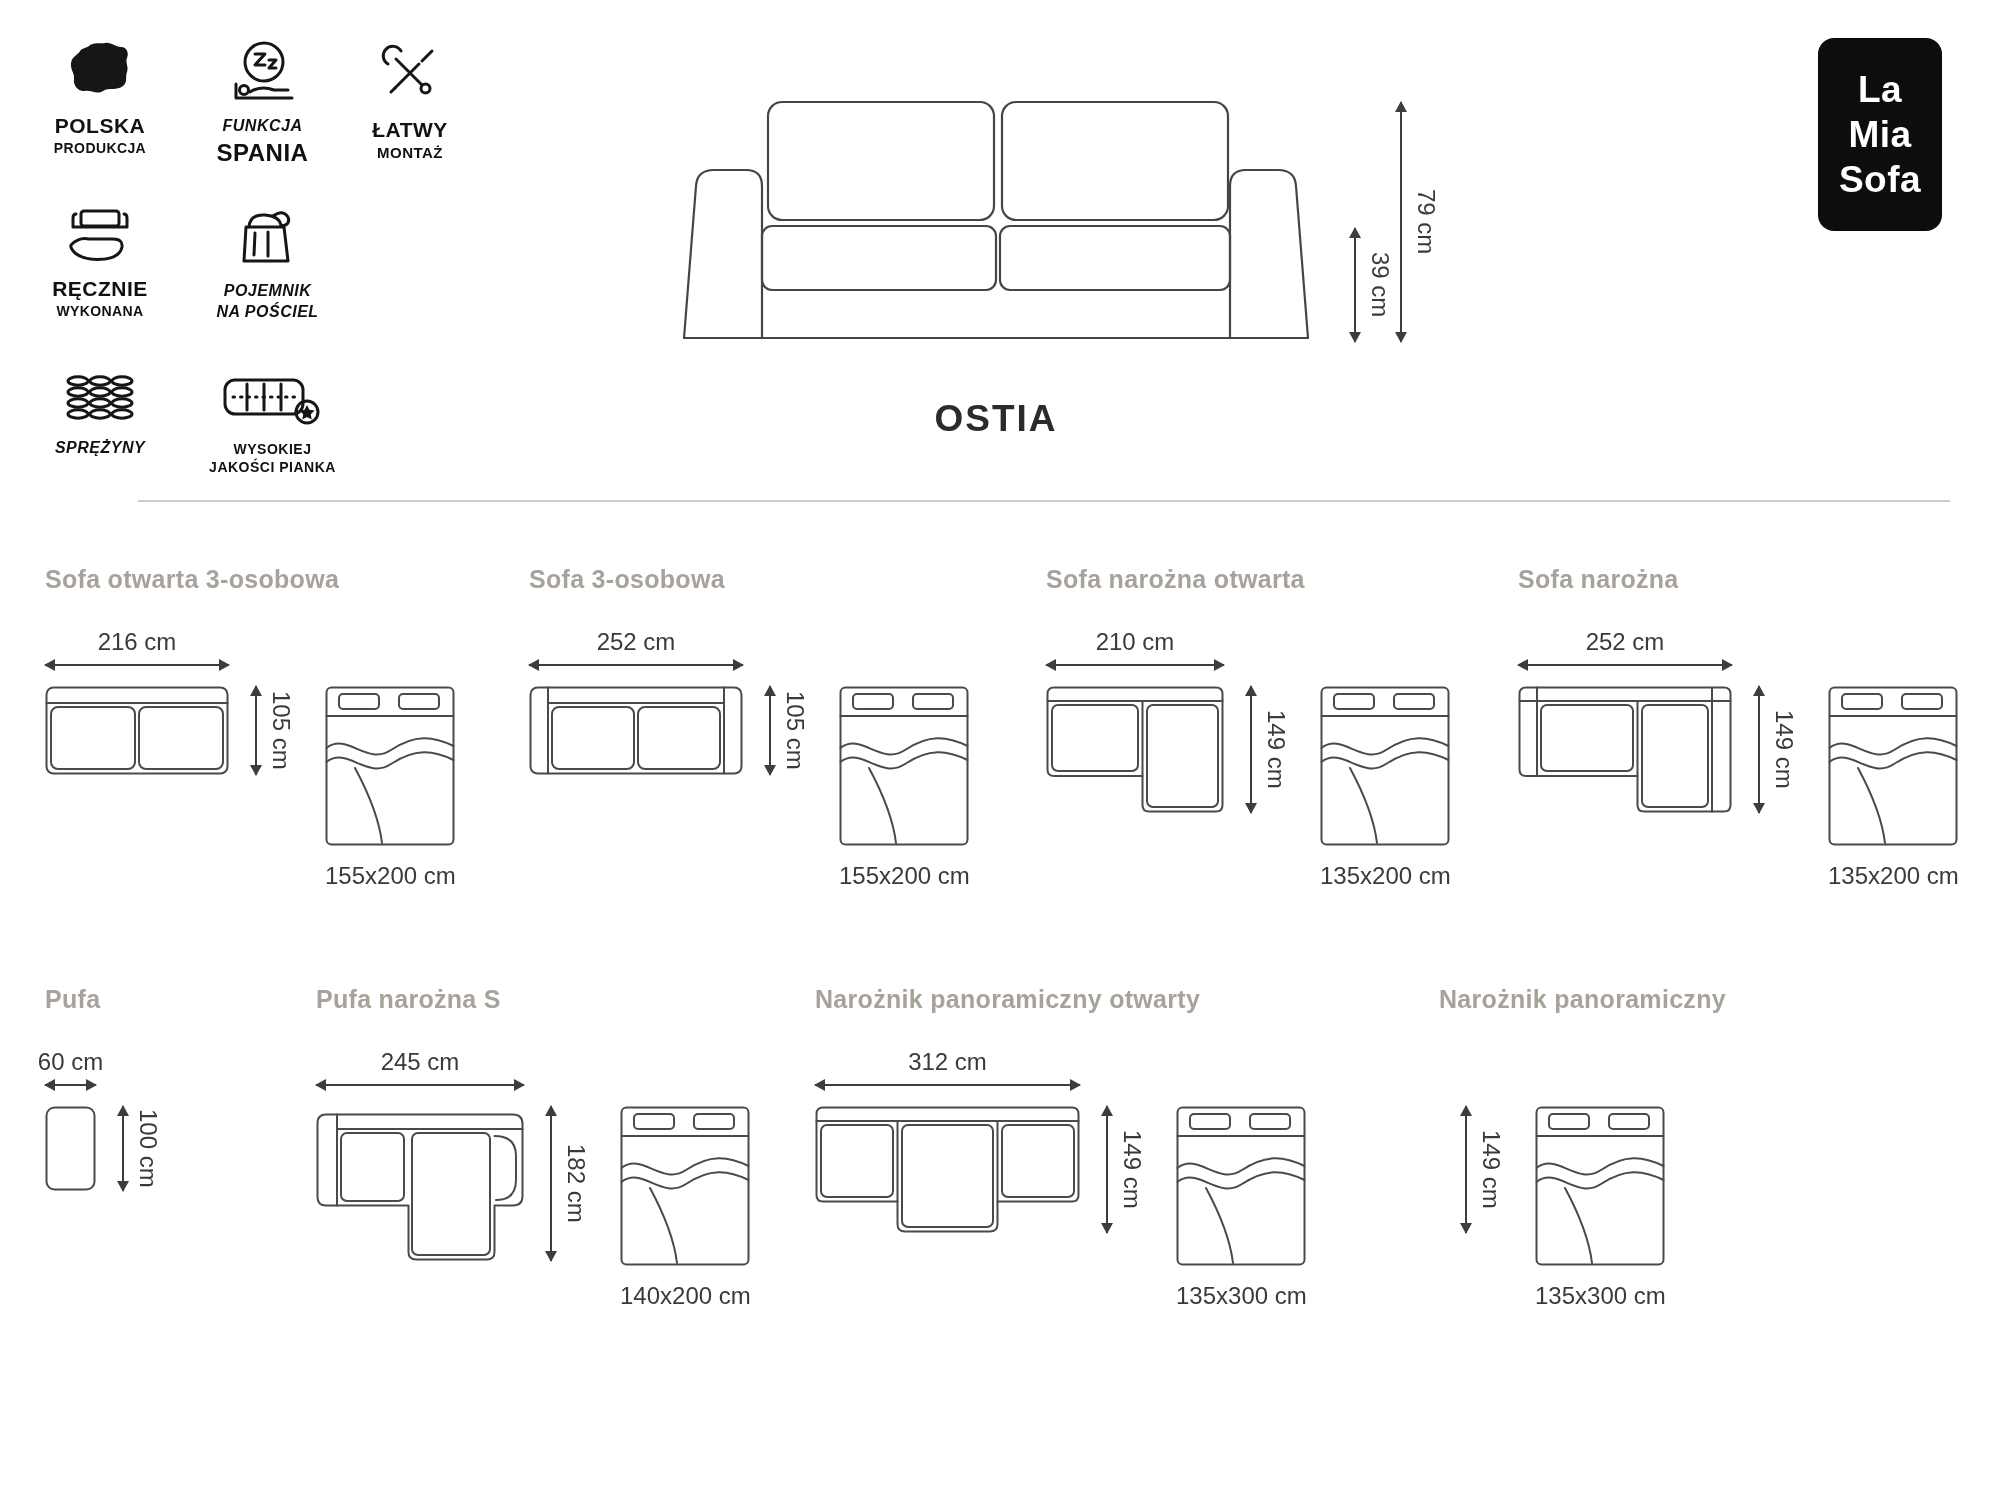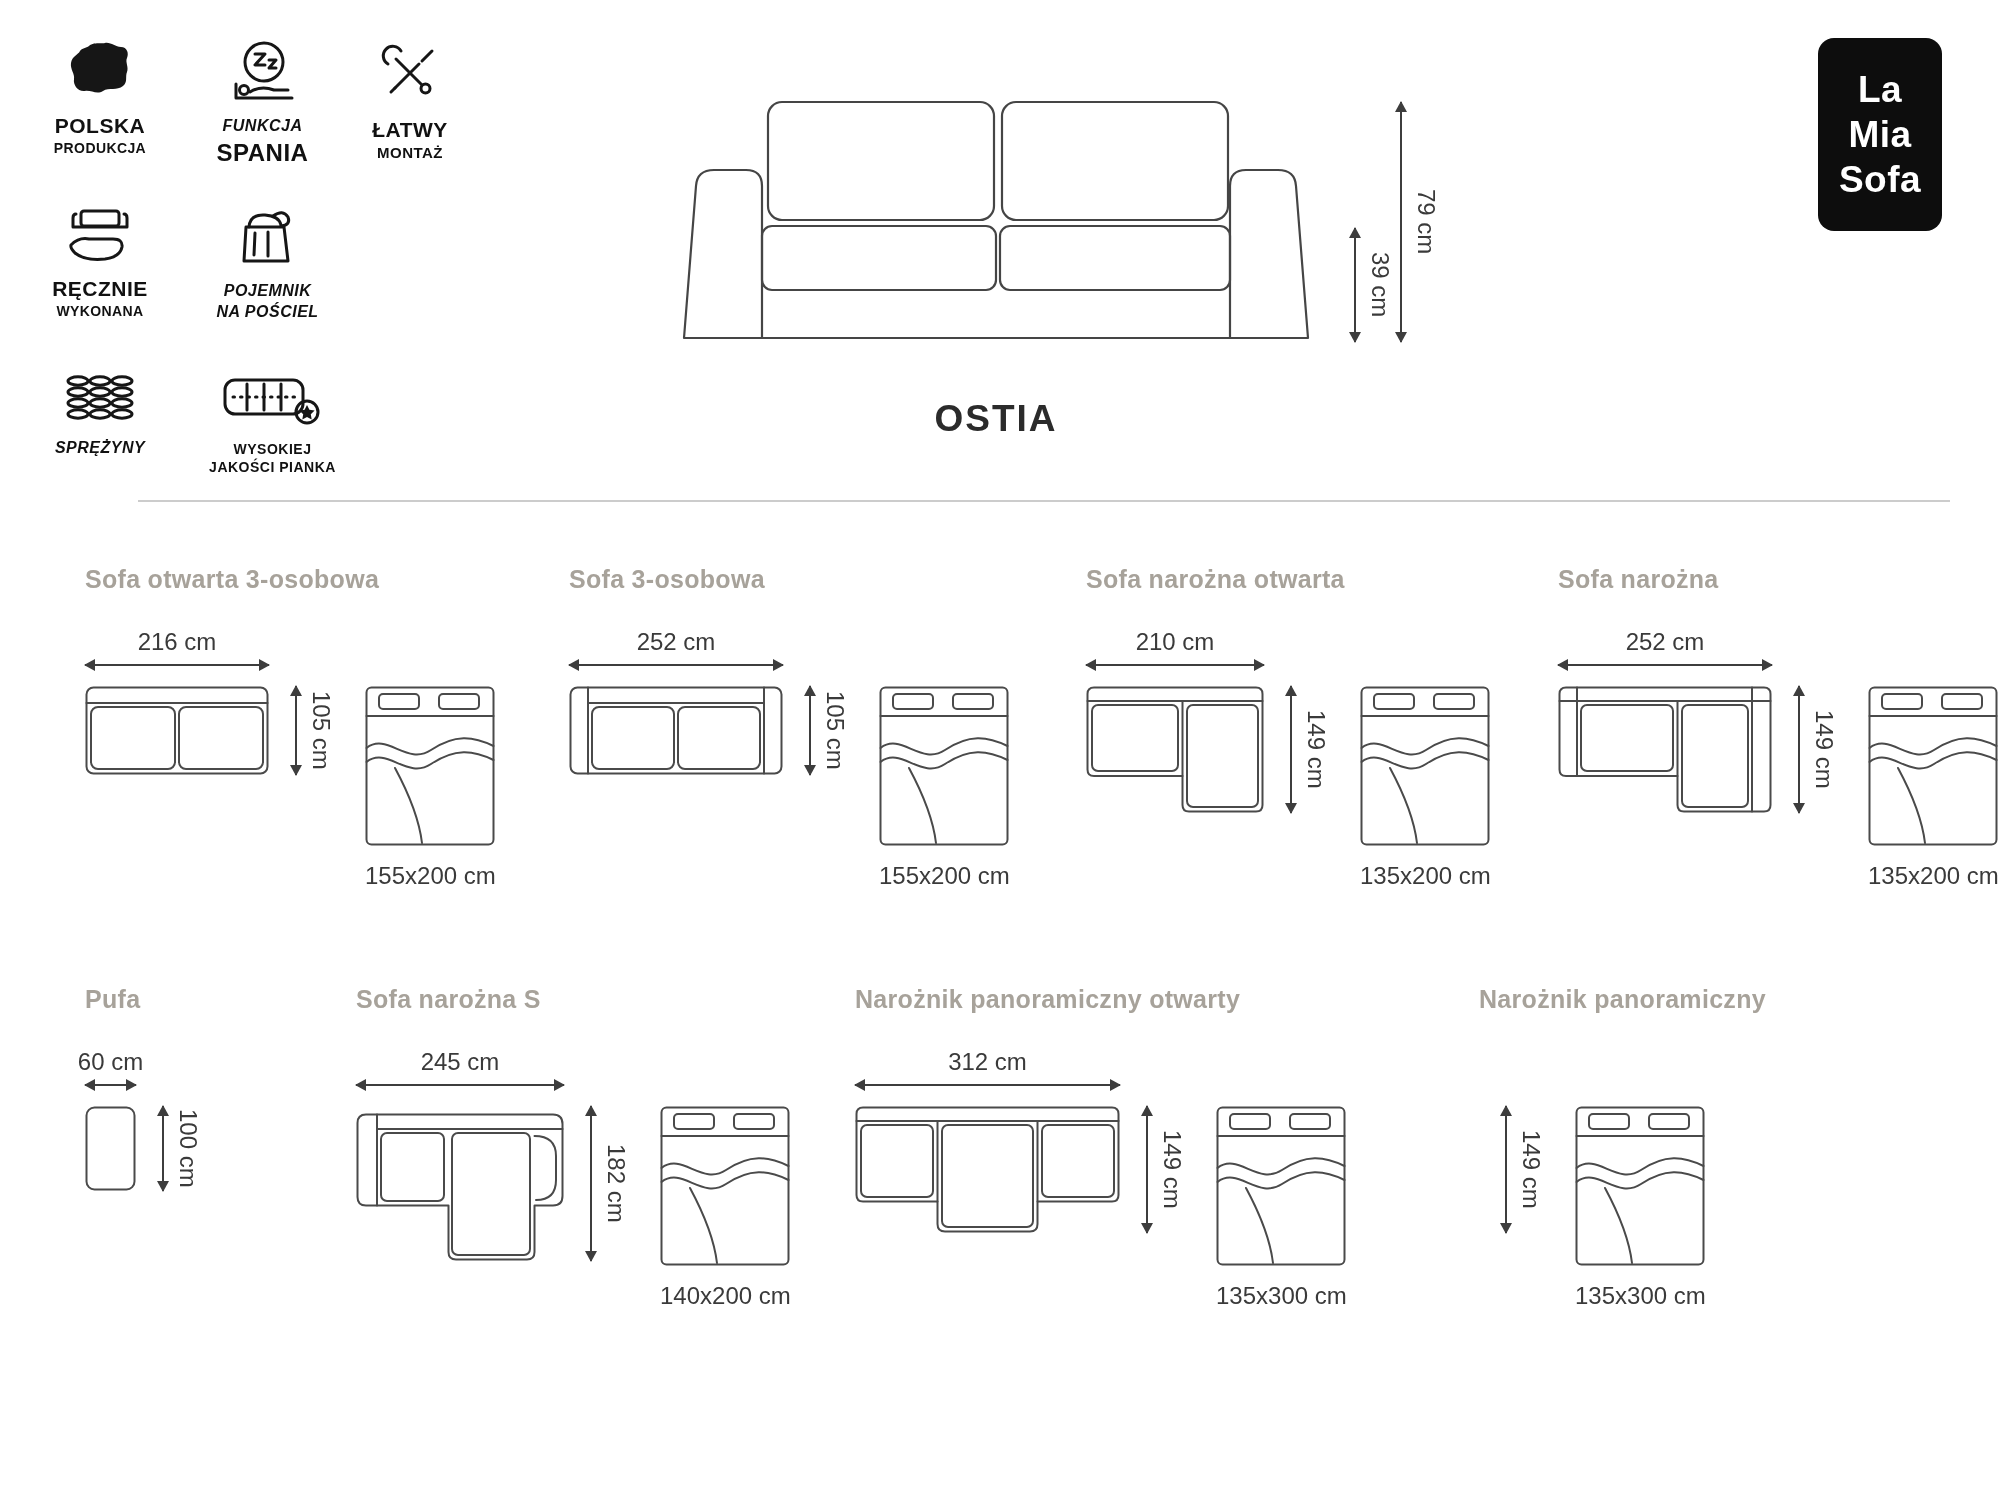--- a/index.html
+++ b/index.html
@@ -57,21 +57,21 @@
   .vdim { display:flex; }
   .varrow { position:relative; width:2px; background:#3d3d3d; }
   .varrow::before, .varrow::after { content:""; position:absolute; left:-5px; width:0; height:0;
     border-left:6px solid transparent; border-right:6px solid transparent; }
   .varrow::before { top:-1px; border-bottom:11px solid #3d3d3d; }
   .varrow::after { bottom:-1px; border-top:11px solid #3d3d3d; }
   .vlabel { writing-mode:vertical-rl; font-size:24px; font-weight:500; color:#3a3a3a;
     margin-left:10px; align-self:center; white-space:nowrap; }
 
   
-  .config { position:absolute;margin-left:40px; }
+  .config { position:absolute; }
   .config-title { font-size:25px; font-weight:600; color:#a7a29a; letter-spacing:.3px;
     margin-bottom:34px; white-space:nowrap; }
   .config-row { display:flex; align-items:flex-start; }
   .sofa-col { display:flex; flex-direction:column; align-items:center; }
   .config-row .vdim { margin-left:26px; margin-top:58px; }
   .bed-col { display:flex; flex-direction:column; align-items:center; margin-left:30px; margin-top:58px; }
   .bed-label { font-size:24px; color:#3a3a3a; font-weight:500; margin-top:16px; white-space:nowrap; }
 </style>
 </head>
 <body>
@@ -348,21 +348,21 @@
       </svg>
     </div>
     <div class="vdim" style="height:85px;">
       <div class="varrow"></div>
       <span class="vlabel">100 cm</span>
     </div>
   </div>
 </section>
 
 <section class="config" style="left:316px;top:985px;">
-  <h3 class="config-title">Sofa narożna S</h3>
+  <h3 class="config-title">Pufa narożna S</h3>
   <div class="config-row">
     <div class="sofa-col">
       <div class="width-dim">
         <span class="dim-label">245 cm</span>
         <div class="harrow"></div>
       </div>
       <svg class="line" width="208" height="155" viewBox="0 0 208 155">
         <path d="M10 8.5 H197 Q206.5 8.5 206.5 18 V90 Q206.5 99.5 197 99.5 H178.5 V146 Q178.5 153.5 171 153.5 H100 Q92.5 153.5 92.5 146 V99.5 H10 Q1.5 99.5 1.5 91 V17 Q1.5 8.5 10 8.5 Z"></path>
         <line x1="21" y1="8.5" x2="21" y2="99.5"></line>
         <line x1="21" y1="23" x2="206.5" y2="23"></line>

